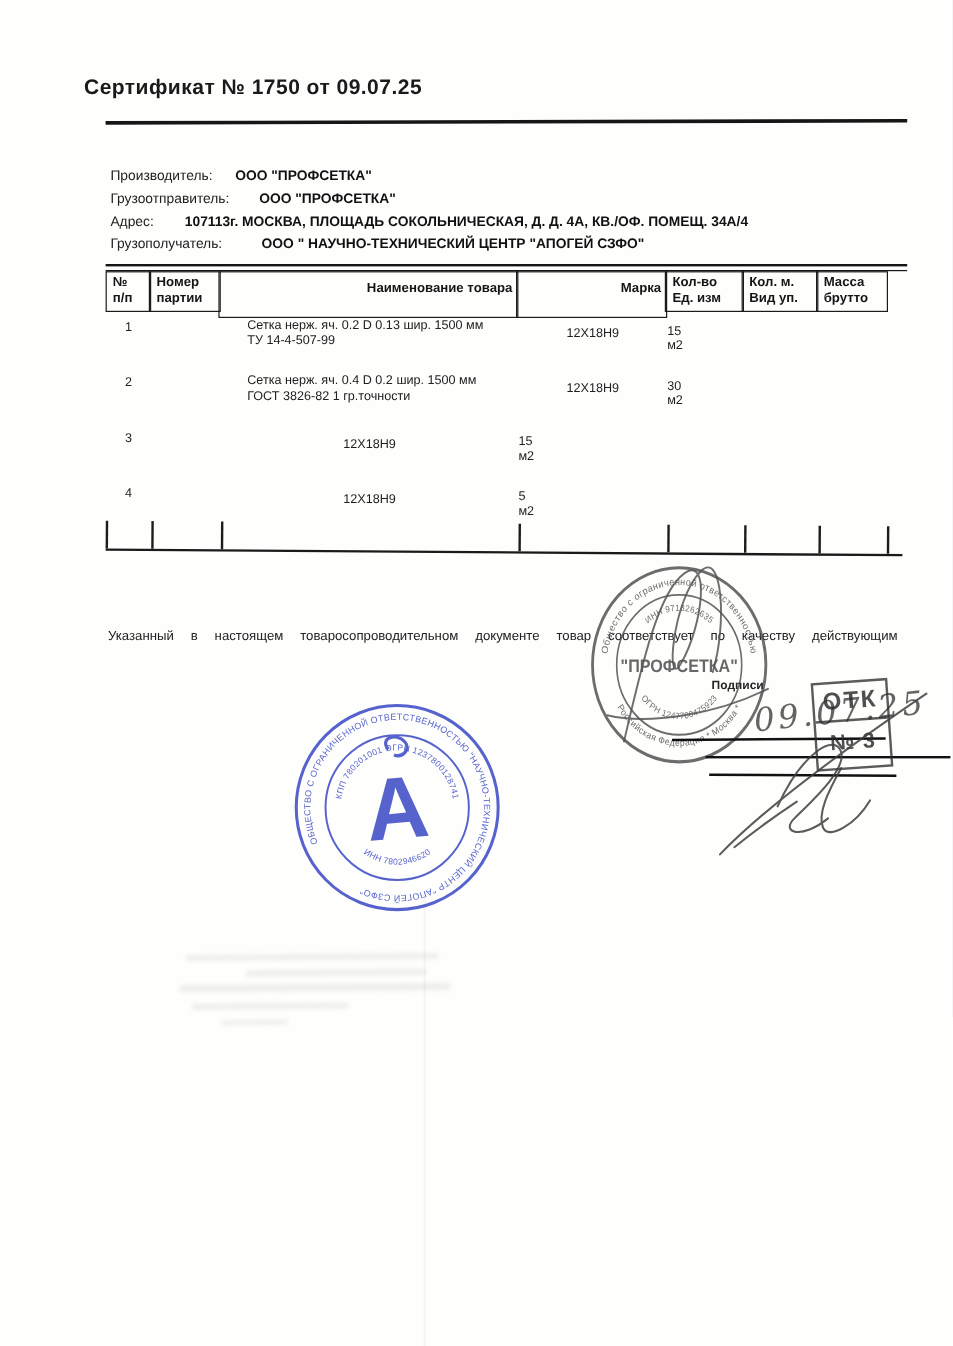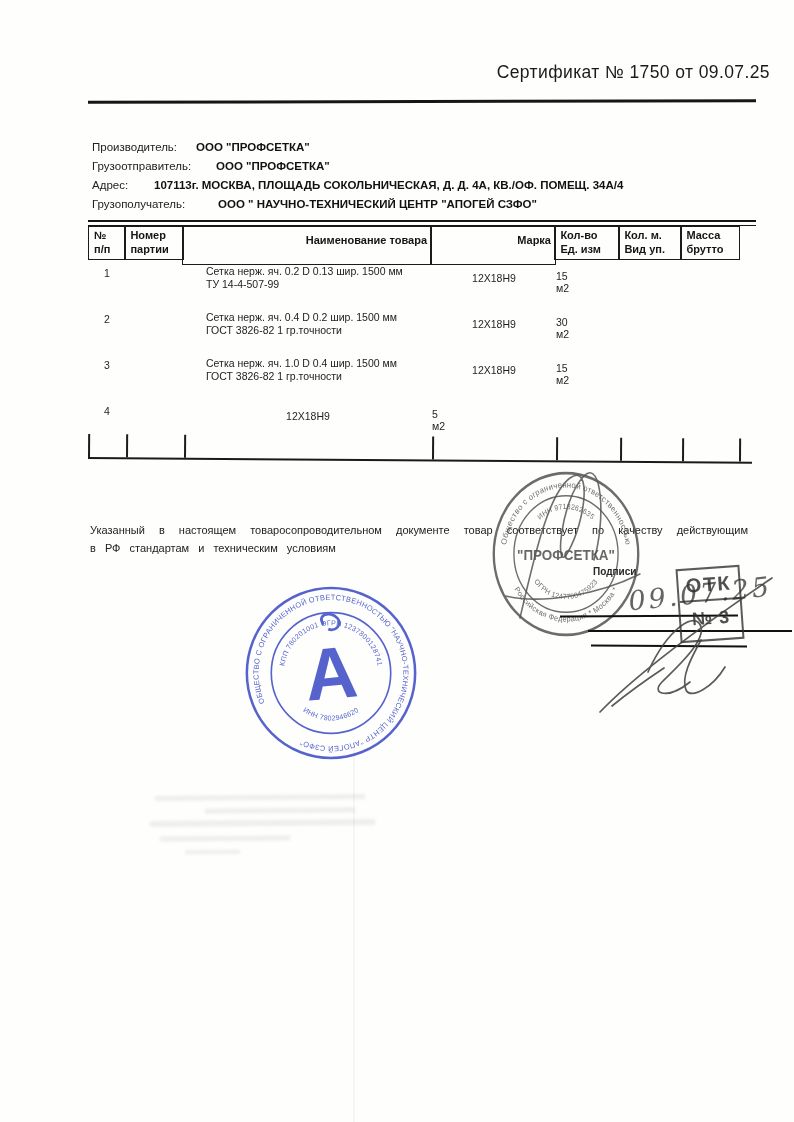--- a/index.html
+++ b/index.html
@@ -4,22 +4,22 @@
 <style>
   html,body{margin:0;padding:0;background:#e8e8e8;}
   .page{
     position:relative; width:794px; height:1122px; margin:0 auto;
     background:#fefefd; overflow:hidden;
     font-family:"Liberation Sans", sans-serif; color:#1f1f1f;
   }
   .abs{position:absolute;}
   
   .title{
-    left:70px; top:62px; width:700px; text-align:right;
-    font-size:17.5px; font-weight:normal; letter-spacing:.4px; color:#1a1a1a;
+    left:70px; top:62px; width:700px; text-align:left;
+    font-size:17.5px; font-weight:bold; letter-spacing:.4px; color:#1a1a1a;
   }
   .rule-top{left:88px; top:100px; width:668px; height:3px; background:#161616; transform:rotate(-.15deg);}
   
   .info{left:92px; top:138px; width:660px; font-size:11.5px; line-height:19px;}
   .info-row .lbl{display:inline-block; color:#222;}
   .info-row .val{font-weight:bold; color:#111;}
   .w1{width:104px;} .w2{width:124px;} .w3{width:62px;} .w4{width:126px;}
   
   .dbl{left:88px; top:220px; width:668px; height:3px; border-top:2px solid #151515; border-bottom:1.2px solid #151515;}
   .thead{left:88px; top:226px; display:grid; grid-template-columns:38px 58px 248px 124px 64px 62px 58px;}
@@ -144,21 +144,20 @@
       <div class="c-qty">
           <div>30</div>
           <div>м2</div>
         </div>
       <div></div>
       <div></div>
     </div>
     <div class="trow">
       <div class="c-num">3</div>
       <div></div>
-      <div class="c-name">Сетка нерж. яч. 1.0 D 0.4 шир. 1500 мм ГОСТ 3826-82 1 гр.точности</div>
       <div class="c-mark">12Х18Н9</div>
       <div class="c-qty">
           <div>15</div>
           <div>м2</div>
         </div>
       <div></div>
       <div></div>
     </div>
     <div class="trow">
       <div class="c-num">4</div>
@@ -180,21 +179,20 @@
       <div class="tick" style="left:344px"></div>
     <div class="tick" style="left:468px"></div>
       <div class="tick" style="left:532px"></div>
     <div class="tick" style="left:594px"></div>
       <div class="tick" style="left:651px"></div>
     <div class="bline"></div>
   </div>
 
   <div class="abs footer">
     <div class="f-just">Указанный в настоящем товаросопроводительном документе товар соответствует по качеству действующим</div>
-    <div class="f-sp">в РФ стандартам и техническим условиям</div>
   </div>
 
   <svg class="abs stamp-seller" viewBox="0 0 200 200" preserveAspectRatio="none">
     <defs>
       <path id="g-ot" d="M 32,125 A 72 72 0 1 1 168,125" fill="none"></path>
       <path id="g-ob" d="M 37.7,136 A 72 72 0 0 0 162.3,136" fill="none"></path>
       <path id="g-it" d="M 52.7,108.3 A 48 48 0 1 1 147.3,108.3" fill="none"></path>
       <path id="g-ib" d="M 63.2,130.9 A 48 48 0 0 0 136.8,130.9" fill="none"></path>
     </defs>
     <circle cx="100" cy="100" r="86" fill="none" stroke="#4d4d4d" stroke-width="2.8"></circle>

